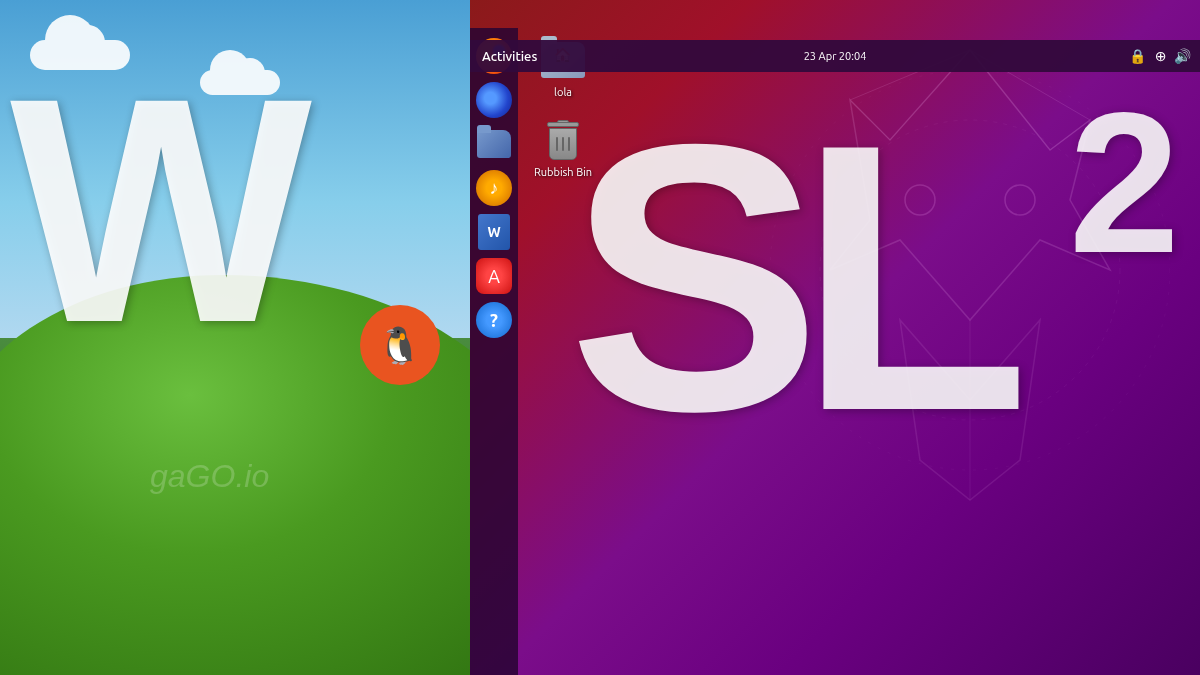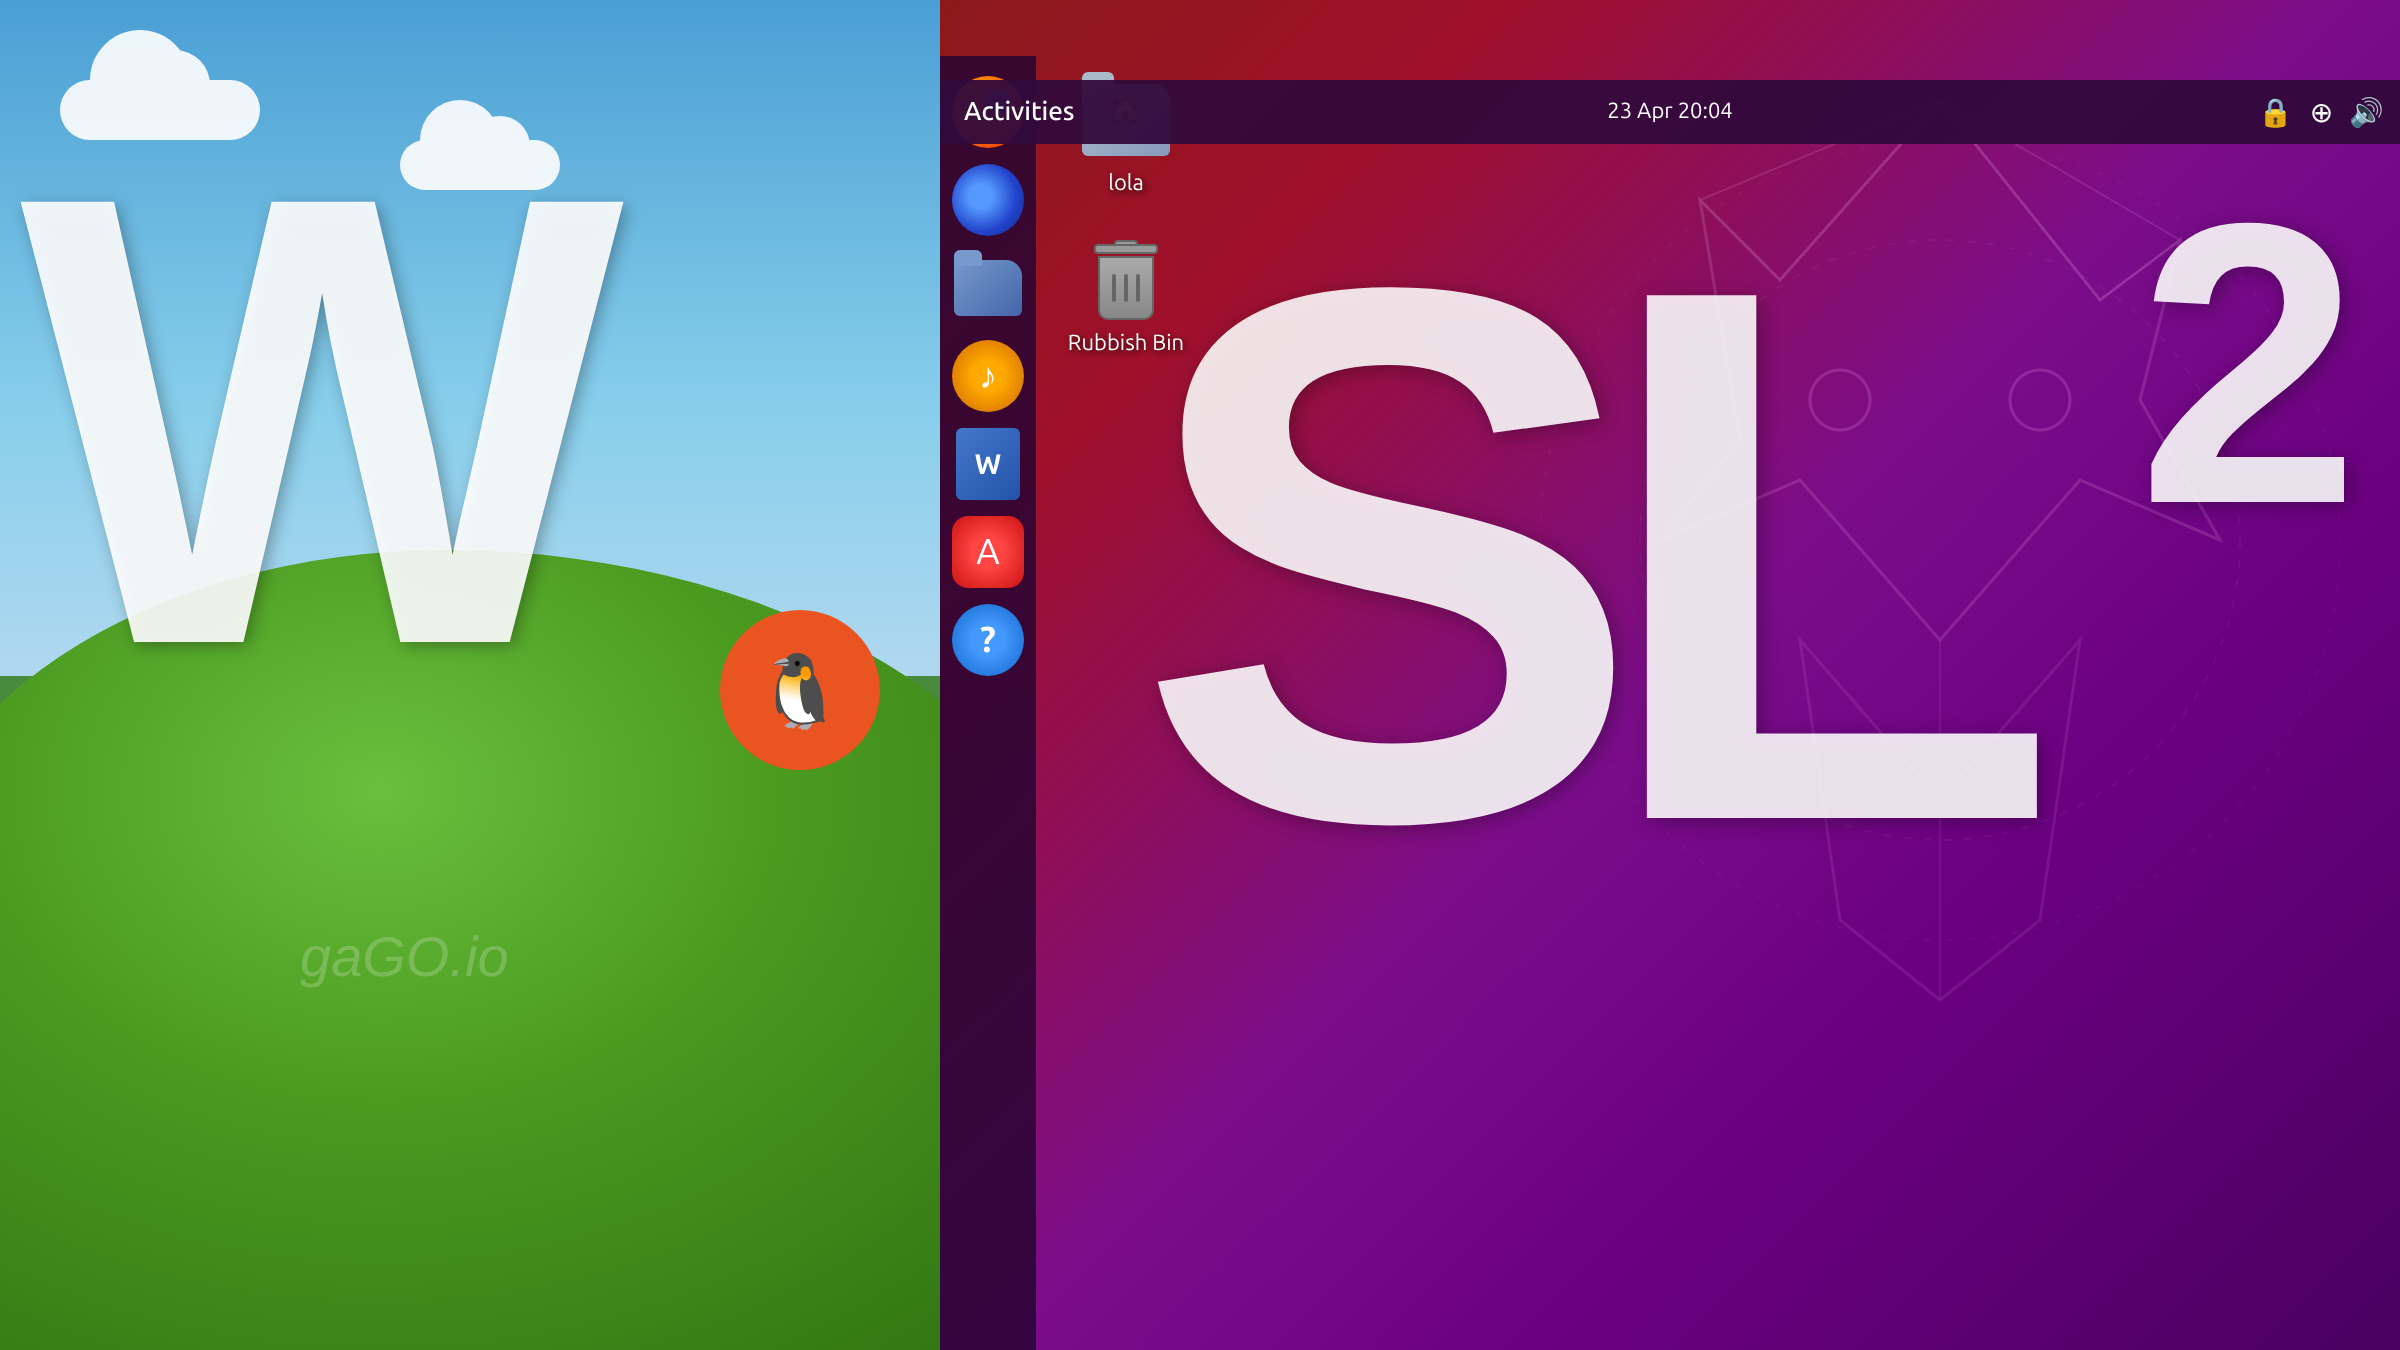--- a/index.html
+++ b/index.html
@@ -413,21 +413,21 @@
       line-height: 1;
       font-family: Arial, sans-serif;
       text-shadow: 2px 2px 10px rgba(0,0,0,0.3);
     }
 
     
     .watermark {
       position: absolute;
       bottom: 180px;
       left: 150px;
-      font-size: 28px;
+      font-size: 32px;
       color: rgba(255,255,255,0.2);
       font-family: Arial, sans-serif;
       font-style: italic;
       z-index: 5;
       pointer-events: none;
     }
   </style>
 </head>
 <body>
 

